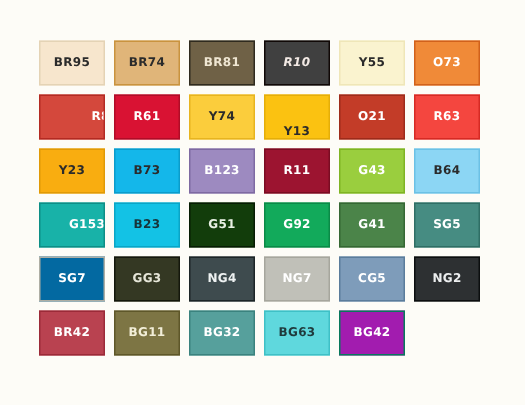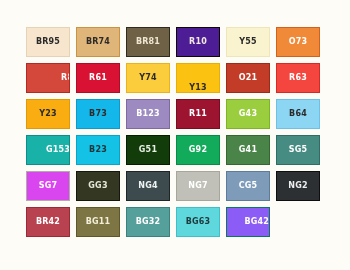--- a/index.html
+++ b/index.html
@@ -48,21 +48,21 @@
 <div id="swatch-grid">
     <div class="swatch" style="background: rgb(247, 230, 205); border-color: rgb(228, 211, 181);">
       <span class="swatch-label" style="color: rgb(43, 43, 43);">BR95</span>
     </div>
     <div class="swatch" style="background: rgb(224, 181, 121); border-color: rgb(201, 147, 63);">
       <span class="swatch-label" style="color: rgb(43, 43, 43);">BR74</span>
     </div>
     <div class="swatch" style="background: rgb(111, 97, 70); border-color: rgb(47, 42, 30);">
       <span class="swatch-label" style="color: rgb(239, 230, 210);">BR81</span>
     </div>
-    <div class="swatch" style="background: #4c1d95; border-color: rgb(16, 8, 6);">
+    <div class="swatch" style="background: #404040; border-color: rgb(16, 8, 6); font-style: italic;">
       <span class="swatch-label" style="color: rgb(242, 233, 228);">R10</span>
     </div>
     <div class="swatch" style="background: rgb(250, 243, 207); border-color: rgb(239, 230, 184);">
       <span class="swatch-label" style="color: rgb(43, 43, 43);">Y55</span>
     </div>
     <div class="swatch" style="background: rgb(240, 138, 56); border-color: rgb(209, 97, 27);">
       <span class="swatch-label" style="color: rgb(255, 255, 255);">O73</span>
     </div>
     <div class="swatch" style="background: rgb(212, 72, 60); border-color: rgb(179, 42, 34);">
       <span class="swatch-label" style="color: rgb(255, 255, 255); padding-left: 44px;">R81</span>
@@ -111,21 +111,21 @@
     </div>
     <div class="swatch" style="background: rgb(18, 170, 91); border-color: rgb(10, 138, 71);">
       <span class="swatch-label" style="color: rgb(255, 255, 255);">G92</span>
     </div>
     <div class="swatch" style="background: rgb(75, 132, 73); border-color: rgb(53, 103, 51);">
       <span class="swatch-label" style="color: rgb(255, 255, 255);">G41</span>
     </div>
     <div class="swatch" style="background: rgb(70, 140, 130); border-color: rgb(47, 110, 101);">
       <span class="swatch-label" style="color: rgb(255, 255, 255);">SG5</span>
     </div>
-    <div class="swatch" style="background: #d946ef; border-color: rgb(174, 174, 164);">
+    <div class="swatch" style="background: #0369a1; border-color: rgb(174, 174, 164);">
       <span class="swatch-label" style="color: rgb(255, 255, 255);">SG7</span>
     </div>
     <div class="swatch" style="background: rgb(52, 56, 35); border-color: rgb(20, 23, 12);">
       <span class="swatch-label" style="color: rgb(230, 230, 216);">GG3</span>
     </div>
     <div class="swatch" style="background: rgb(62, 75, 78); border-color: rgb(28, 37, 39);">
       <span class="swatch-label" style="color: rgb(238, 242, 242);">NG4</span>
     </div>
     <div class="swatch" style="background: rgb(192, 192, 184); border-color: rgb(166, 166, 157);">
       <span class="swatch-label" style="color: rgb(255, 255, 255);">NG7</span>
@@ -141,16 +141,16 @@
     </div>
     <div class="swatch" style="background: rgb(125, 117, 68); border-color: rgb(94, 87, 41);">
       <span class="swatch-label" style="color: rgb(242, 238, 216);">BG11</span>
     </div>
     <div class="swatch" style="background: rgb(86, 160, 156); border-color: rgb(58, 130, 126);">
       <span class="swatch-label" style="color: rgb(255, 255, 255);">BG32</span>
     </div>
     <div class="swatch" style="background: rgb(95, 216, 221); border-color: rgb(63, 192, 198);">
       <span class="swatch-label" style="color: rgb(31, 58, 60);">BG63</span>
     </div>
-    <div class="swatch" style="background: #8b5cf6; border-color: rgb(7, 121, 92); justify-content: flex-end;">
+    <div class="swatch" style="background: #a21caf; border-color: rgb(7, 121, 92);">
       <span class="swatch-label" style="color: rgb(255, 255, 255);">BG42</span>
     </div>
   </div>
 
 </body></html>

